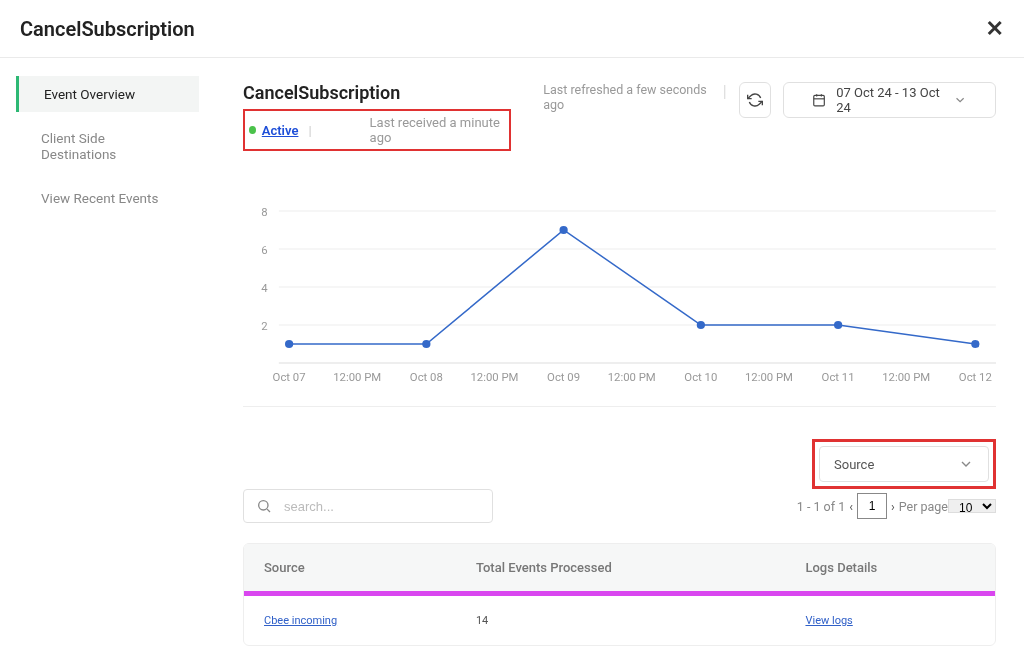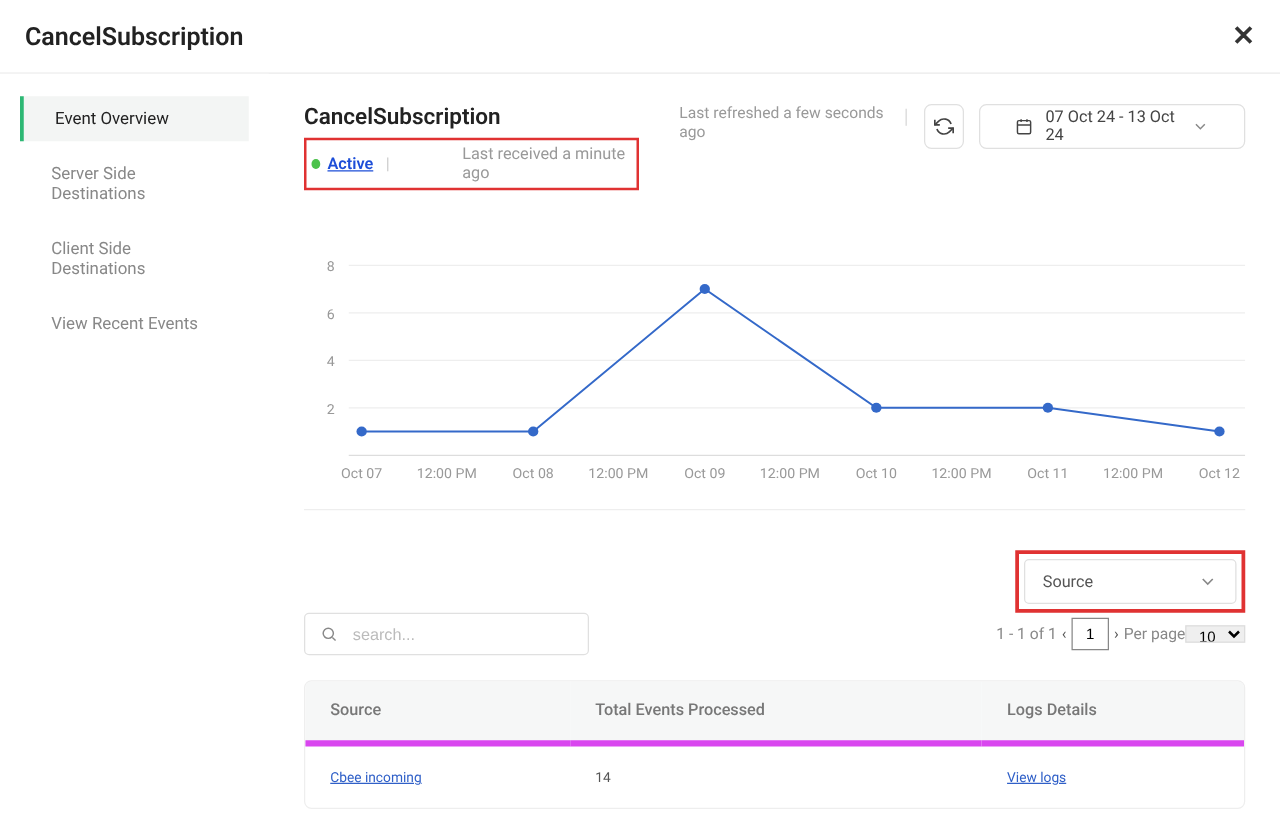--- a/index.html
+++ b/index.html
@@ -30,21 +30,21 @@
 .date-btn { height: 36px; border: 1px solid #e0e0e0; border-radius: 6px; background: #fff; display: flex; align-items: center; padding: 0 28px; gap: 10px; font-size: 13px; color: #444; cursor: pointer; min-width: 210px; justify-content: space-between; }
 
 .chart-area { margin-top: 45px; position: relative; height: 200px; margin-left: 10px; }
 .chart-svg { width: 100%; height: 200px; }
 .axis-text { font-size: 11px; fill: #999; }
 
 .source-highlight { border: 3px solid #e03232; padding: 4px; display: inline-block; float: right; margin-top: 32px; }
 .source-dropdown { width: 170px; height: 36px; border: 1px solid #e0e0e0; border-radius: 4px; display: flex; align-items: center; justify-content: space-between; padding: 0 14px; font-size: 13px; color: #555; cursor: pointer; background: #fff; }
 
 .table-controls { display: flex; align-items: center; justify-content: space-between; margin-top: 30px; clear: both; }
-.search-box { display: flex; align-items: center; border: 1px solid #e0e0e0; border-radius: 4px; padding: 8px 12px; width: 228px; }
+.search-box { display: flex; align-items: center; border: 1px solid #e0e0e0; border-radius: 4px; padding: 8px 12px; width: 250px; }
 .search-box input { border: none; outline: none; font-size: 13px; margin-left: 12px; flex: 1; color: #555; }
 .search-box input::placeholder { color: #bbb; }
 
 .pagination { display: flex; align-items: center; font-size: 12.5px; color: #888; }
 .page-arrow { cursor: pointer; color: #555; padding: 0 4px; }
 .page-input { width: 30px; height: 26px; border: 1px solid #888; text-align: center; font-size: 12px; }
 .per-page-select { height: 14px; border: 1px solid #ddd; padding: 0 6px; font-size: 12px; }
 
 .data-table { width: 100%; border: 1px solid #eee; border-radius: 6px; margin-top: 20px; border-collapse: separate; border-spacing: 0; overflow: hidden; }
 .data-table th { text-align: left; padding: 16px 20px; font-size: 13px; font-weight: 500; color: #777; background: #f6f7f7; }
@@ -57,21 +57,20 @@
 <body>
 
 <div class="header">
   <div class="header-title">CancelSubscription</div>
   <div class="close-icon">✕</div>
 </div>
 
 <div class="content">
   <div class="sidebar">
     <div class="sidebar-item active">Event Overview</div>
-    <div class="sidebar-item">Server Side Destinations</div>
     <div class="sidebar-item">Client Side Destinations</div>
     <div class="sidebar-item">View Recent Events</div>
   </div>
 
   <div class="main">
     <div class="title-row">
       <div>
         <div class="event-title">CancelSubscription</div>
         <div class="status-row">
           <span class="status-dot"></span>

